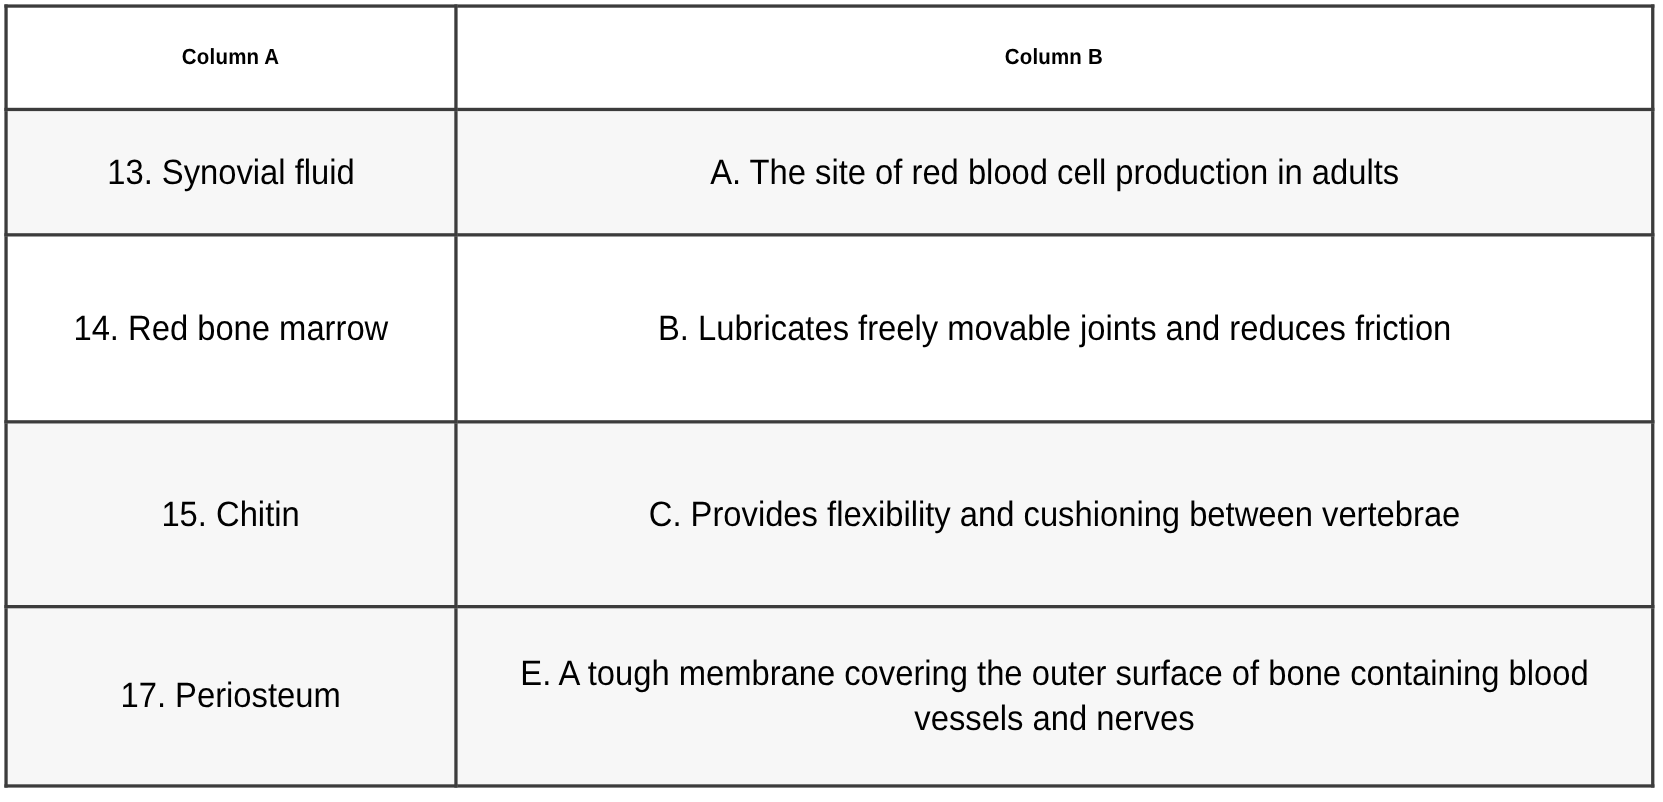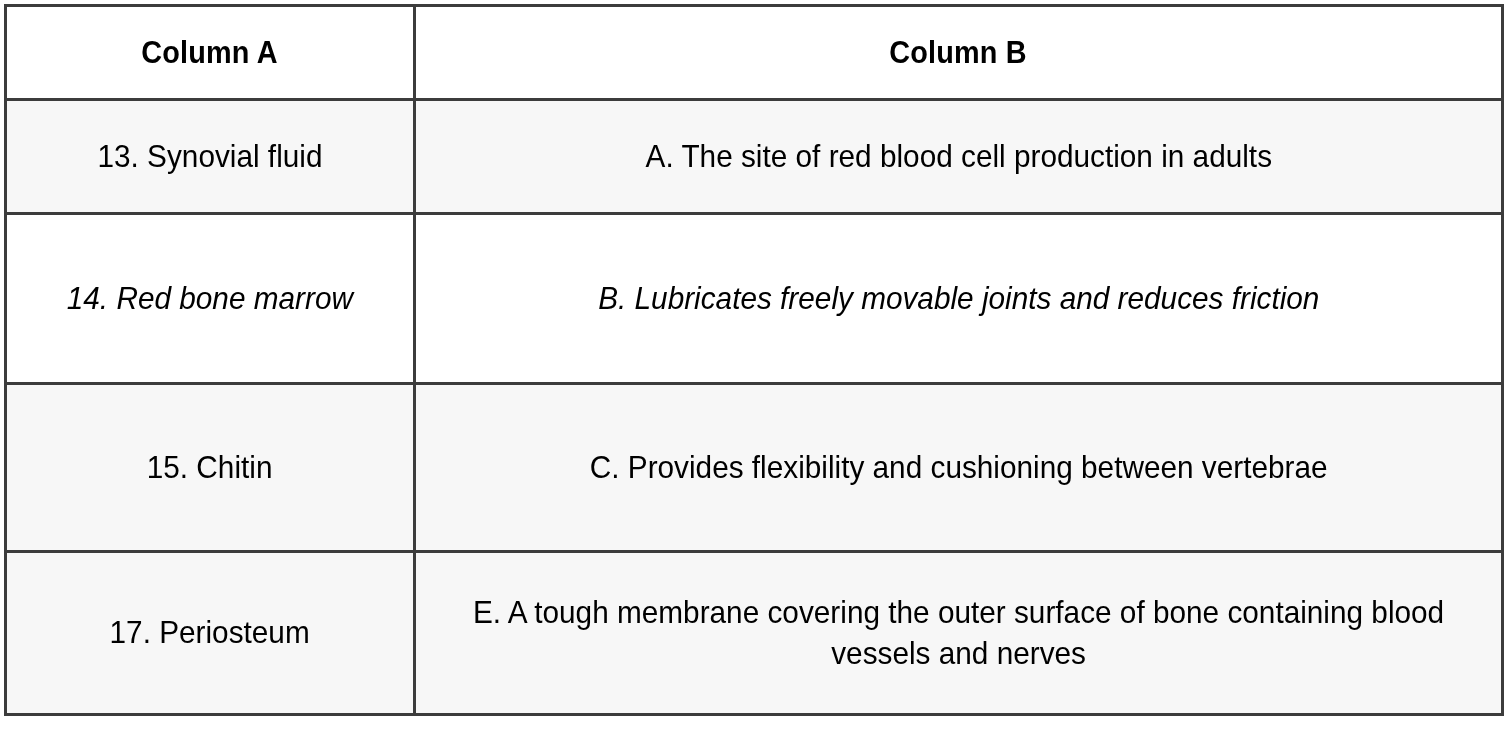--- a/index.html
+++ b/index.html
@@ -38,41 +38,41 @@
     color: #000000;
     padding: 4px 10px;
     overflow: hidden;
   }
 
   
   #matching-table thead th {
     height: 83px;
     background: #ffffff;
     font-weight: bold;
-    font-size: 31px;
+    font-size: 20px;
     letter-spacing: 0.2px;
   }
 
   
   #matching-table tbody td {
     font-weight: normal;
     font-size: 32px;
     line-height: 1.28;
   }
 
   #matching-table tbody tr.shaded td {
     background: #f7f7f7;
   }
   #matching-table tbody tr.plain td {
     background: #ffffff;
   }
 
   
   #matching-table tbody tr.r1 td { height: 83px; }
-  #matching-table tbody tr.r2 td { height: 130px; font-style: italic; }
+  #matching-table tbody tr.r2 td { height: 130px; }
   #matching-table tbody tr.r3 td { height: 128px; text-decoration: underline; }
   #matching-table tbody tr.r4 td { height: 127px; }
   #matching-table tbody tr.r5 td { height: 124px; }
 
   .cell-text {
     display: block;
     width: 100%;
   }
 
   

